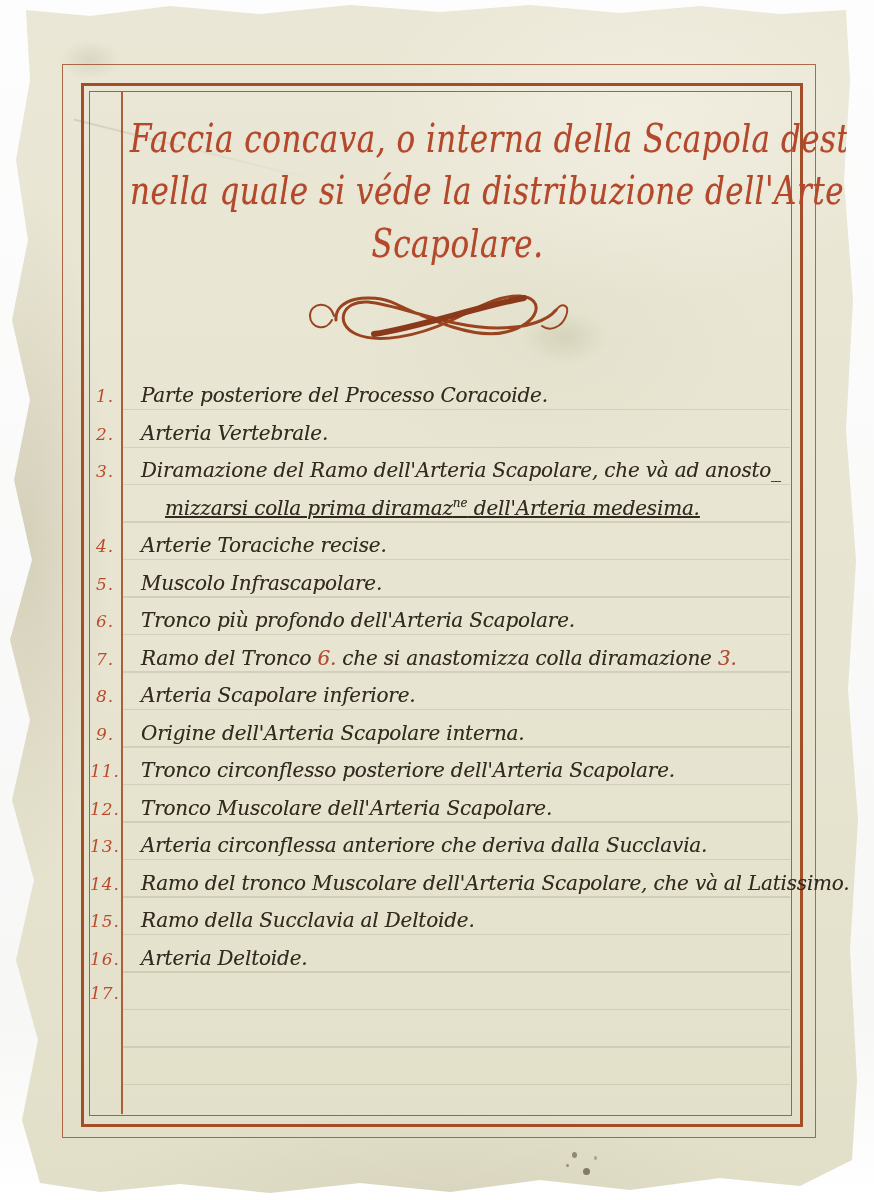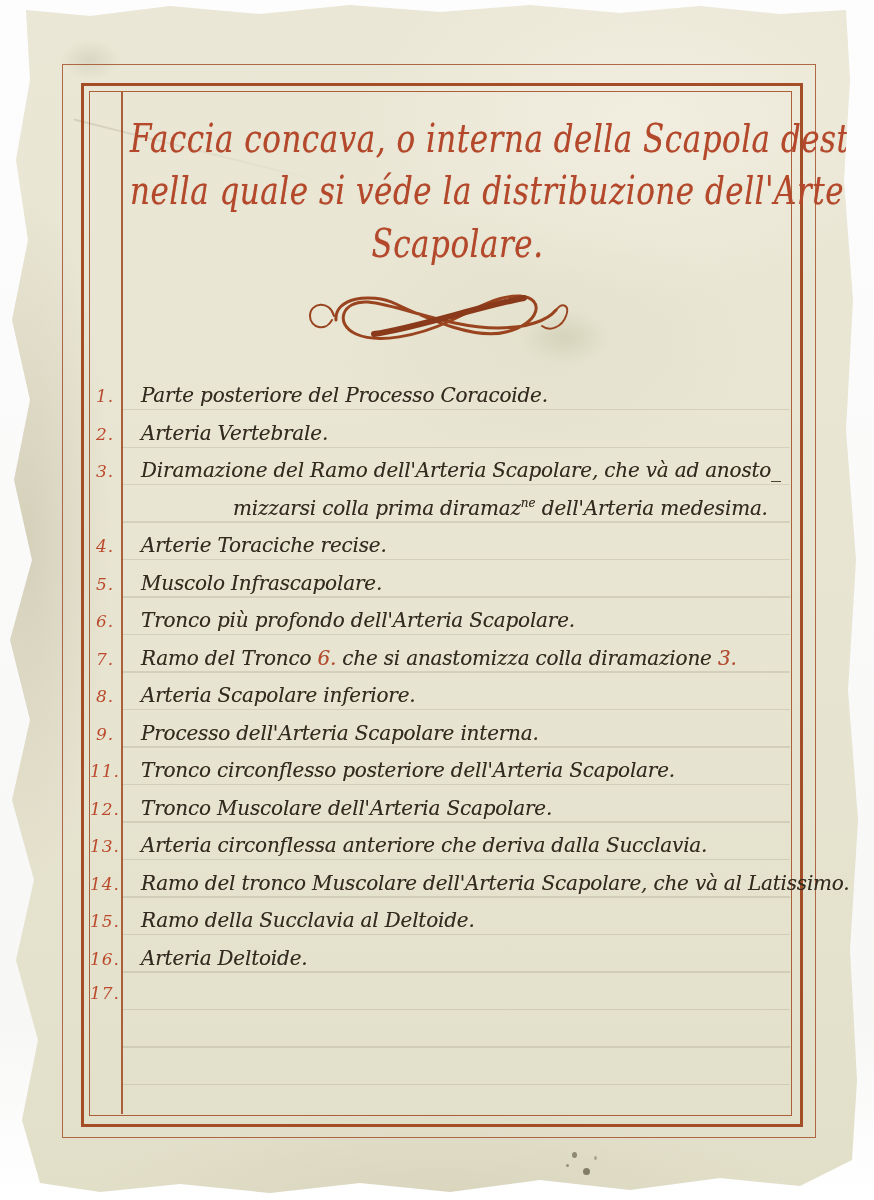--- a/index.html
+++ b/index.html
@@ -40,21 +40,21 @@
   .list{position:absolute;left:89px;top:383px;width:704px;}
   .row{display:flex;align-items:baseline;height:37.5px;white-space:nowrap;}
   .row .num{
     flex:0 0 32px;text-align:center;color:#bb4a2c;font-size:17px;font-style:italic;
     letter-spacing:1px;
   }
   .row .txt{
     margin-left:20px;color:#332a1f;font-size:20px;font-style:italic;letter-spacing:-.2px;
     text-shadow:0 0 .5px rgba(51,42,31,.4);
   }
-  .row.indent .txt{margin-left:112px;}
+  .row.indent .txt{margin-left:44px;text-decoration:underline;}
   .seg.red{color:#bb4a2c;}
   .seg.sup{font-size:12px;vertical-align:8px;letter-spacing:0;}
   .blot{position:absolute;border-radius:50%;pointer-events:none;}
   .blot.b1{left:572px;top:1152px;width:5px;height:6px;background:rgba(80,70,45,.55);}
   .blot.b2{left:583px;top:1168px;width:7px;height:7px;background:rgba(70,62,40,.6);}
   .blot.b3{left:566px;top:1164px;width:3px;height:3px;background:rgba(80,70,45,.5);}
   .blot.b4{left:594px;top:1156px;width:3px;height:4px;background:rgba(90,80,50,.4);}
   .stain1{position:absolute;left:520px;top:310px;width:90px;height:55px;border-radius:50%;
     background:radial-gradient(ellipse,rgba(150,148,105,.18) 0%,rgba(150,148,105,0) 70%);pointer-events:none;}
   .stain2{position:absolute;left:60px;top:40px;width:60px;height:40px;border-radius:50%;
@@ -124,21 +124,21 @@
         <div class="row">
           <span class="num">7.</span>
           <span class="txt"><span class="seg">Ramo del Tronco </span><span class="seg red">6.</span><span class="seg"> che si anastomizza colla diramazione </span><span class="seg red">3.</span></span>
         </div>
         <div class="row">
           <span class="num">8.</span>
           <span class="txt"><span class="seg">Arteria Scapolare inferiore.</span></span>
         </div>
         <div class="row">
           <span class="num">9.</span>
-          <span class="txt"><span class="seg">Processo dell'Arteria Scapolare interna.</span></span>
+          <span class="txt"><span class="seg">Origine dell'Arteria Scapolare interna.</span></span>
         </div>
         <div class="row">
           <span class="num">11.</span>
           <span class="txt"><span class="seg">Tronco circonflesso posteriore dell'Arteria Scapolare.</span></span>
         </div>
         <div class="row">
           <span class="num">12.</span>
           <span class="txt"><span class="seg">Tronco Muscolare dell'Arteria Scapolare.</span></span>
         </div>
         <div class="row">

